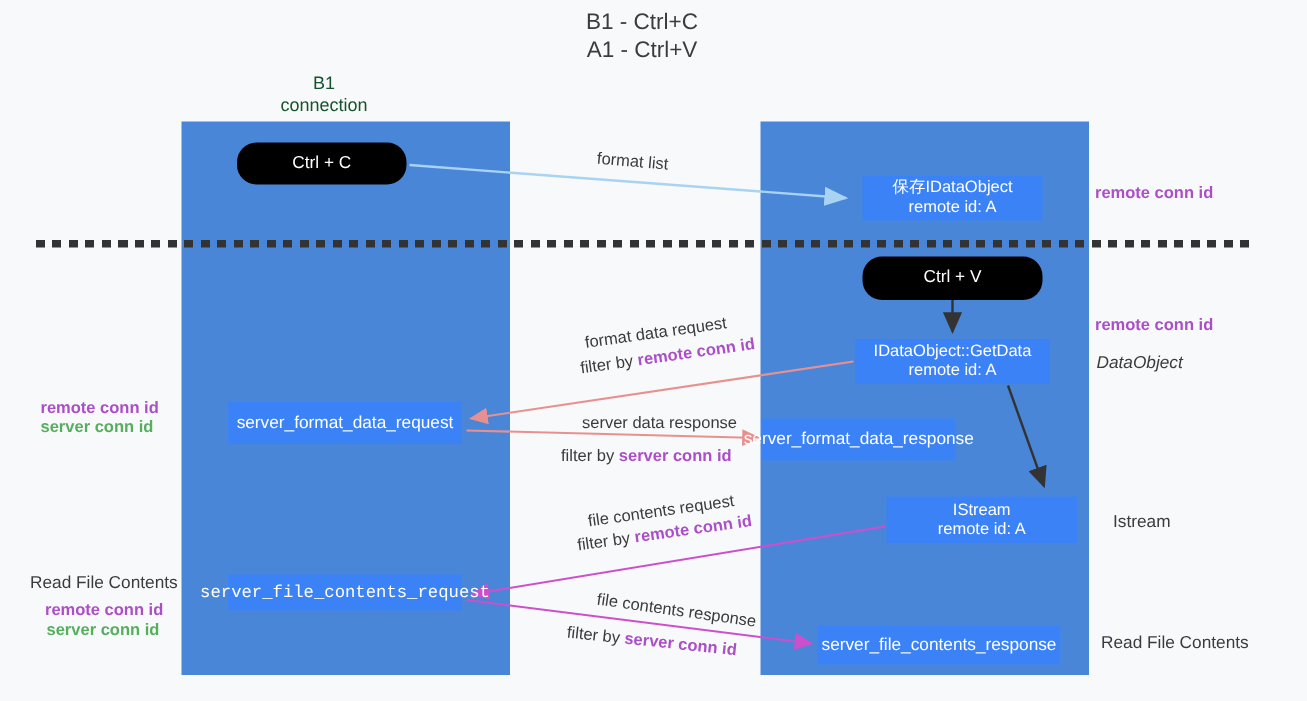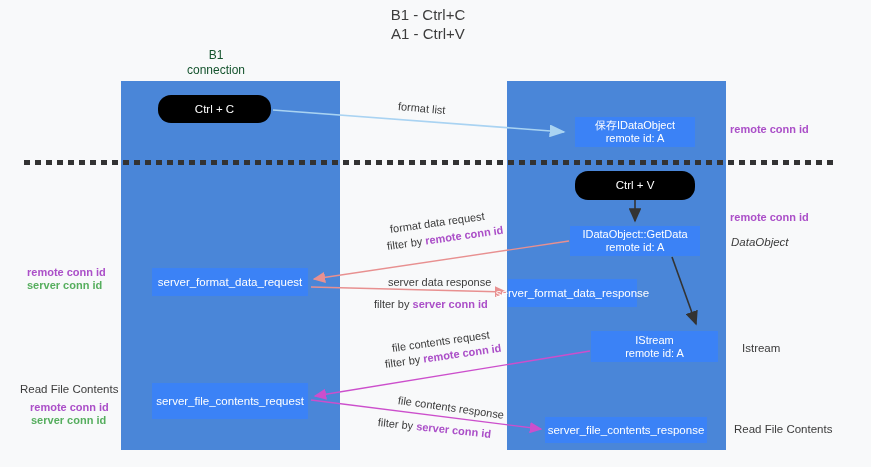--- a/index.html
+++ b/index.html
@@ -87,21 +87,21 @@
   <div class="node orange" style="left:152px;top:268px;width:156px;height:28px;">
     <div>server_format_data_request</div>
   </div>
   <div class="node orange" style="left:508px;top:279px;width:129px;height:28px;">
     <div>server_format_data_response</div>
   </div>
   <div class="node orange" style="left:591px;top:331px;width:127px;height:31px;font-size:11px;">
     <div>IStream</div>
     <div>remote id: A</div>
   </div>
-  <div class="node orange" style="left:152px;top:383px;width:156px;height:36px;">
+  <div class="node orange" style="left:152px;top:383px;width:156px;height:24px;font-family:Liberation Mono, monospace;">
     <div>server_file_contents_request</div>
   </div>
   <div class="node orange" style="left:545px;top:417px;width:162px;height:26px;">
     <div>server_file_contents_response</div>
   </div>
 
   <div class="lbl rpos5" style="left:398px;top:100px;">format list</div>
 
   <div class="lbl rneg" style="left:390px;top:223px;">format data request</div>
   <div class="lbl rneg" style="left:387px;top:240px;"><span>filter by </span><span class="purple">remote conn id</span></div>

